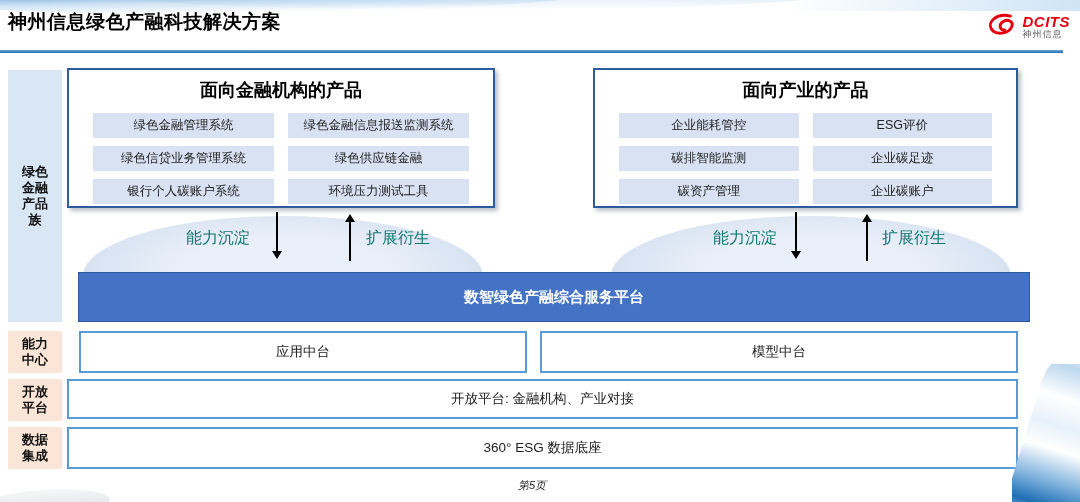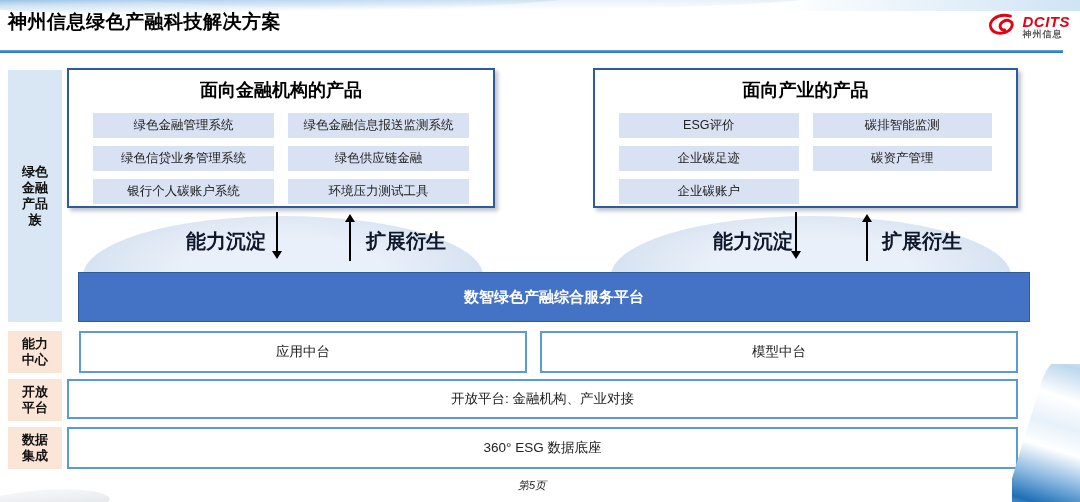--- a/index.html
+++ b/index.html
@@ -15,21 +15,21 @@
     border-radius:50%; background:linear-gradient(to bottom,#9cc4e8,rgba(255,255,255,0)); opacity:.7;}
   .deco-top-right{ position:absolute; top:0; right:0; width:300px; height:11px;
     border-bottom-left-radius:60px; background:linear-gradient(to left,#cfe4f5,rgba(255,255,255,0)); }
   .header-line{ position:absolute; top:50px; left:0; width:1063px; height:3px;
     background:linear-gradient(to bottom,#69a6d8,#1f6fb5); }
   .page-title{ position:absolute; top:9px; left:8px; font-size:19px; font-weight:bold; color:#000; letter-spacing:.5px;}
   
   .logo{ position:absolute; top:12px; right:10px; display:flex; align-items:center; gap:3px;}
   .logo-text{ display:flex; flex-direction:column; line-height:1.05;}
   .logo-en{ font-size:15px; font-weight:bold; font-style:italic; color:#e60012; letter-spacing:.5px;}
-  .logo-cn{ font-size:9px; color:#58595b; font-weight:bold; letter-spacing:1px;}
+  .logo-cn{ font-size:9px; color:#58595b; font-weight:normal; letter-spacing:1px;}
   
   .side{ position:absolute; left:8px; width:54px; display:flex; align-items:center; justify-content:center;
     text-align:center; font-weight:bold; font-size:13px; color:#111; line-height:1.25; white-space:pre-line;}
   .side-blue{ top:70px; height:252px; background:#d9e6f4;}
   .side-peach{ background:#fbe5d6;}
   .side-2{ top:331px; height:42px;}
   .side-3{ top:379px; height:42px;}
   .side-4{ top:427px; height:42px;}
   
   .pbox{ position:absolute; top:68px; height:140px; background:#fff;
@@ -38,21 +38,21 @@
   .pbox-right{ left:593px; width:425px;}
   .pbox-title{ text-align:center; font-size:18px; font-weight:bold; color:#000; margin-bottom:11px;}
   .pgrid{ display:grid; grid-template-columns:1fr 1fr; column-gap:14px; row-gap:8px;}
   .pitem{ background:#d9e2f3; height:25px; line-height:25px; text-align:center;
     font-size:12.5px; color:#222; overflow:hidden; white-space:nowrap;}
   
   .flow-clip{ position:absolute; left:67px; top:210px; width:952px; height:62px; overflow:hidden;}
   .dome{ position:absolute; top:6px; width:400px; height:120px; border-radius:50%;
     background:radial-gradient(ellipse at 50% 45%, #eaf0f9 35%, #cfdcee 85%, #c3d3e8 100%);}
   .dome-l{ left:16px;} .dome-r{ left:544px;}
-  .flow-label{ position:absolute; font-size:20px; font-weight:bold; color:#0f172a;}
+  .flow-label{ position:absolute; font-size:16px; font-weight:normal; color:#0f766e;}
   .arrow{ position:absolute; width:2px; background:#000;}
   .arrow-down::after{ content:""; position:absolute; left:-4px; bottom:-7px;
     border-left:5px solid transparent; border-right:5px solid transparent; border-top:8px solid #000;}
   .arrow-up::before{ content:""; position:absolute; left:-4px; top:-7px;
     border-left:5px solid transparent; border-right:5px solid transparent; border-bottom:8px solid #000;}
   
   .platform{ position:absolute; left:78px; top:272px; width:952px; height:50px; background:#4472c4;
     border:1px solid #2e5b9e; color:#fff; font-size:15px; font-weight:bold;
     display:flex; align-items:center; justify-content:center;}
   .rowbox{ position:absolute; background:#fff; border:2px solid #5b9bd5; color:#222; font-size:13.5px;
@@ -115,20 +115,21 @@
       <div class="pitem">绿色信贷业务管理系统</div>
       <div class="pitem">绿色供应链金融</div>
       <div class="pitem">银行个人碳账户系统</div>
       <div class="pitem">环境压力测试工具</div>
     </div>
   </div>
 
   <div class="pbox pbox-right">
     <div class="pbox-title">面向产业的产品</div>
     <div class="pgrid">
+      <div class="pitem">企业能耗管控</div>
       <div class="pitem">ESG评价</div>
       <div class="pitem">碳排智能监测</div>
       <div class="pitem">企业碳足迹</div>
       <div class="pitem">碳资产管理</div>
       <div class="pitem">企业碳账户</div>
     </div>
   </div>
 
   <div class="flow-clip">
     <div class="dome dome-l"></div>

